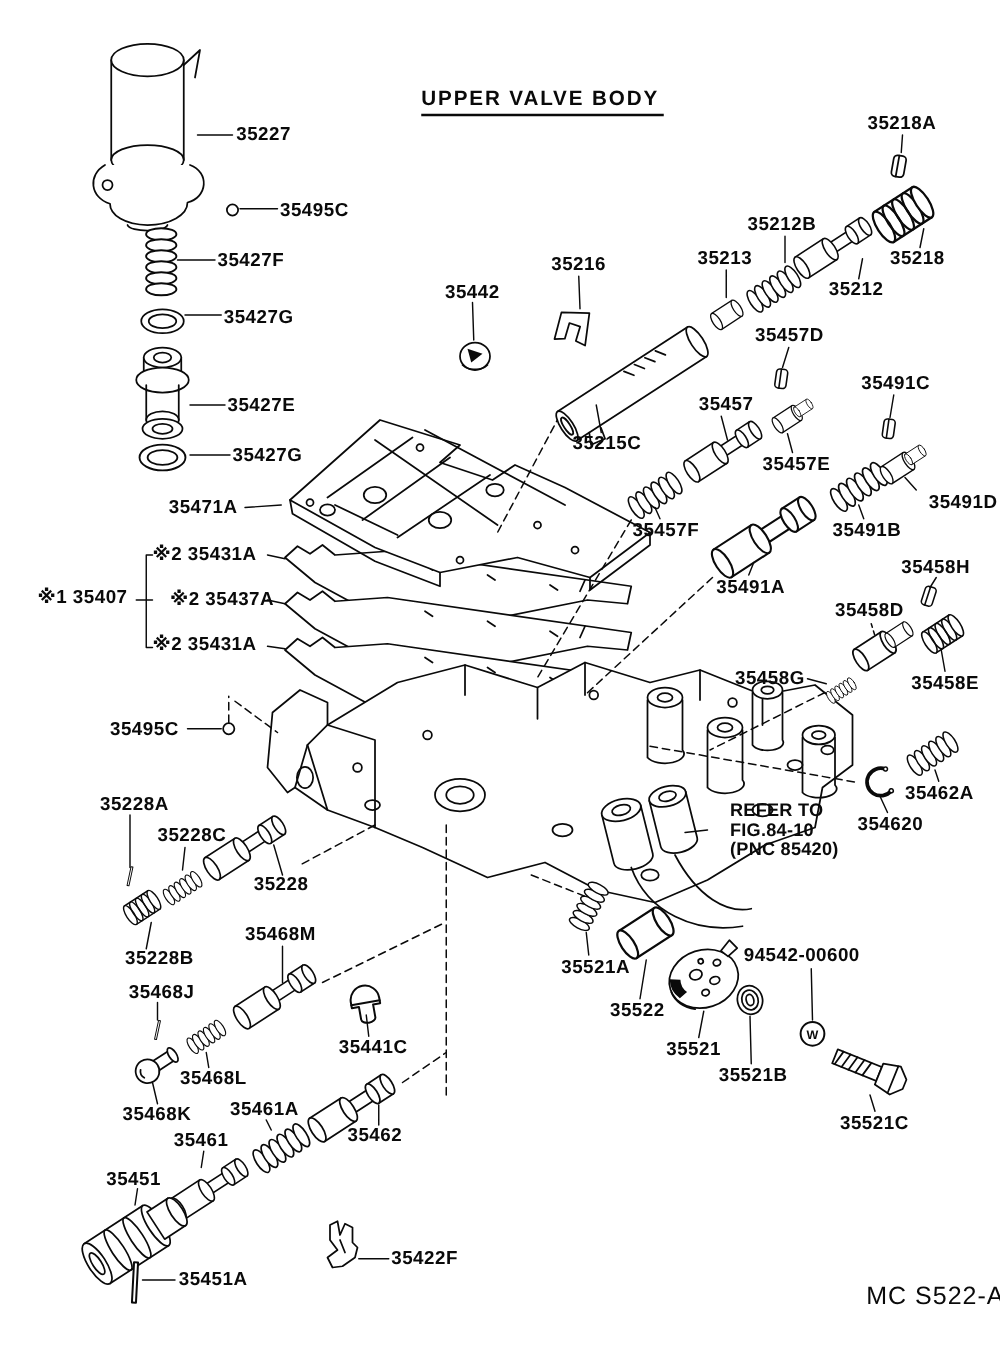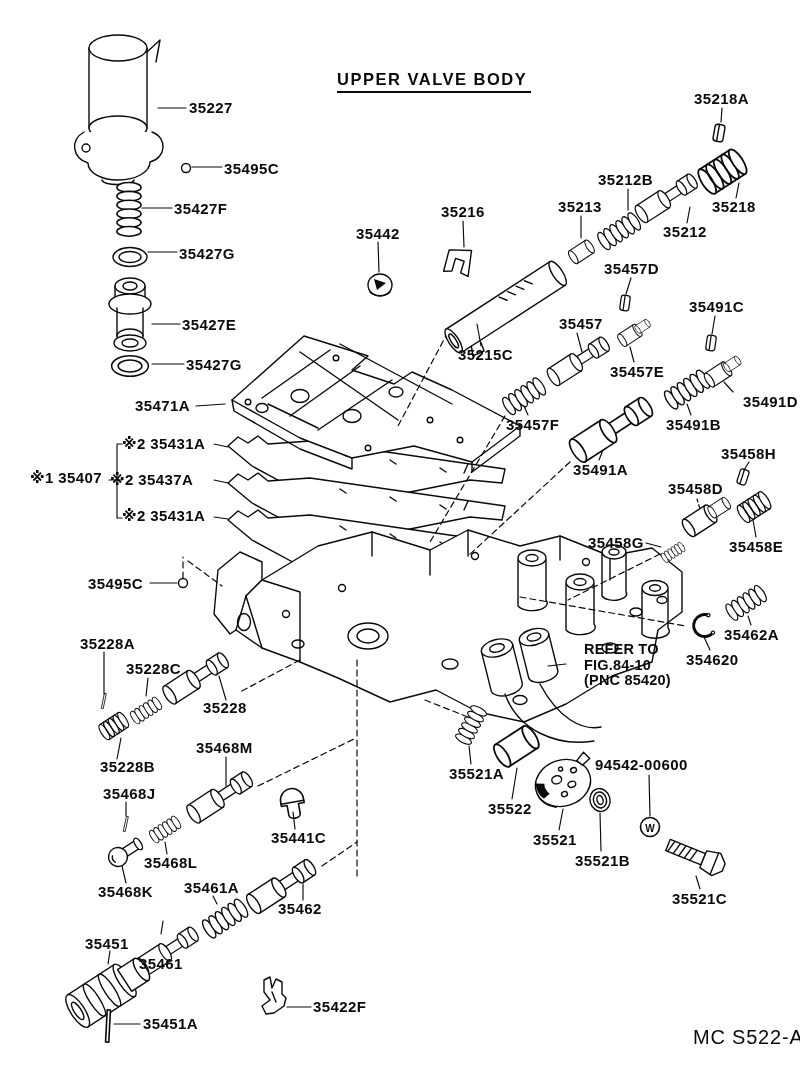--- a/index.html
+++ b/index.html
@@ -318,35 +318,35 @@
 <div class="title" style="left:337px;top:71px">UPPER VALVE BODY</div>
 
 <div class="lbl" style="left:189px;top:100px">35227</div>
 <div class="lbl" style="left:224px;top:161px">35495C</div>
 <div class="lbl" style="left:174px;top:201px">35427F</div>
 <div class="lbl" style="left:179px;top:246px">35427G</div>
 <div class="lbl" style="left:182px;top:317px">35427E</div>
 <div class="lbl" style="left:186px;top:357px">35427G</div>
 <div class="lbl" style="left:135px;top:398px">35471A</div>
 <div class="lbl" style="left:122px;top:436px">※2 35431A</div>
-<div class="lbl" style="left:110px;top:472px">※2 35437A</div>
+<div class="lbl" style="left:136px;top:472px">※2 35437A</div>
 <div class="lbl" style="left:122px;top:508px">※2 35431A</div>
 <div class="lbl" style="left:30px;top:470px">※1 35407</div>
 <div class="lbl" style="left:88px;top:576px">35495C</div>
 <div class="lbl" style="left:80px;top:636px">35228A</div>
 <div class="lbl" style="left:126px;top:661px">35228C</div>
 <div class="lbl" style="left:203px;top:700px">35228</div>
 <div class="lbl" style="left:100px;top:759px">35228B</div>
 <div class="lbl" style="left:196px;top:740px">35468M</div>
 <div class="lbl" style="left:103px;top:786px">35468J</div>
 <div class="lbl" style="left:271px;top:830px">35441C</div>
 <div class="lbl" style="left:144px;top:855px">35468L</div>
 <div class="lbl" style="left:98px;top:884px">35468K</div>
 <div class="lbl" style="left:184px;top:880px">35461A</div>
-<div class="lbl" style="left:139px;top:956px">35461</div>
+<div class="lbl" style="left:139px;top:905px">35461</div>
 <div class="lbl" style="left:85px;top:936px">35451</div>
 <div class="lbl" style="left:278px;top:901px">35462</div>
 <div class="lbl" style="left:143px;top:1016px">35451A</div>
 <div class="lbl" style="left:313px;top:999px">35422F</div>
 <div class="lbl" style="left:356px;top:226px">35442</div>
 <div class="lbl" style="left:441px;top:204px">35216</div>
 <div class="lbl" style="left:458px;top:347px">35215C</div>
 <div class="lbl" style="left:558px;top:199px">35213</div>
 <div class="lbl" style="left:598px;top:172px">35212B</div>
 <div class="lbl" style="left:663px;top:224px">35212</div>

